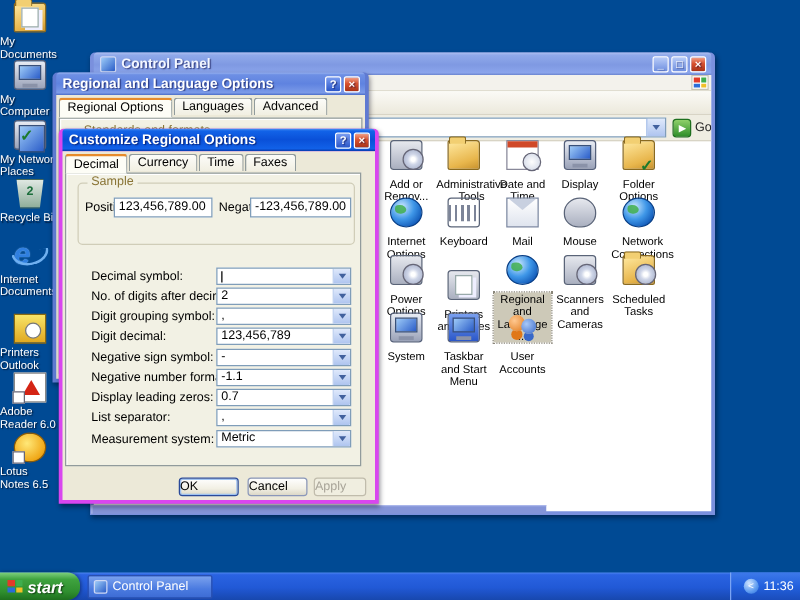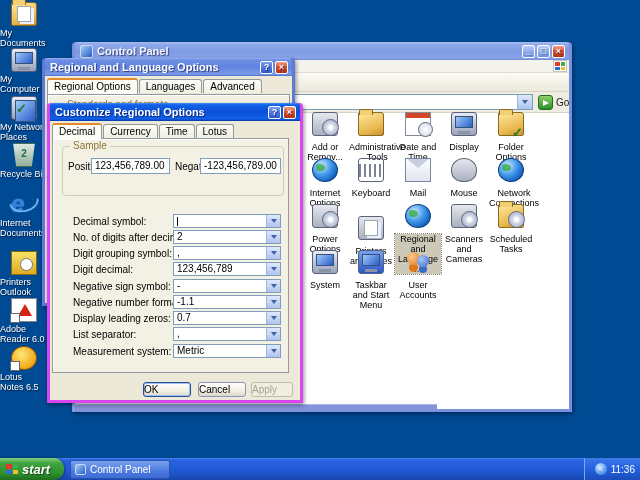--- a/index.html
+++ b/index.html
@@ -84,21 +84,21 @@
   .cell.sel .clabel{background:#cdc9b8;outline:1px dotted #8a867a}
 
   
   #regwin{left:42px;top:58px;width:253px;height:248px;background:#5f7ad2}
   #regwin .tbar{background:linear-gradient(180deg,#9ab4f0 0%,#6d8fe4 10%,#5f83e0 50%,#7b9ae8 90%,#4a6cc8 100%)}
   #regwin .body{height:227px}
   #cuswin{left:47px;top:103px;width:256px;height:300px;background:#d946ef;z-index:30}
   #cuswin .tbar{background:linear-gradient(180deg,#4a90f4 0%,#1263e8 10%,#0a50d8 48%,#1161e8 88%,#0636a8 100%)}
   #cuswin .body{height:279px}
 
-  .tabs{position:absolute;left:2px;top:2px;display:flex;align-items:center;height:16px}
+  .tabs{position:absolute;left:2px;top:2px;display:flex;align-items:flex-start;height:16px}
   .tab{height:14px;padding:1px 6px 0;font-size:10px;background:linear-gradient(#fcfcf9,#f1efe2);
        border:1px solid #919b9c;border-bottom:none;border-radius:3px 3px 0 0;margin-right:1px;color:#000}
   .tab.active{height:16px;background:#fdfdf6;border-top:2px solid #e68b2c;font-weight:normal;position:relative;z-index:2}
   .tabpanel{position:absolute;background:#f2f1e4;border:1px solid #919b9c;box-shadow:inset 1px 1px 0 #fff}
   #reg-panel{left:2px;top:18px;right:2px;bottom:4px}
   #cus-panel{left:2px;top:17px;width:237px;height:235px}
 
   .groupbox{position:absolute;border:1px solid #d0cdb8;border-radius:4px}
   .gcap{position:absolute;top:-7px;left:7px;background:inherit;background:#f2f1e4;padding:0 3px;font-size:10px;color:#8a7536}
 
@@ -285,21 +285,21 @@
   <div class="tbar">
     <span class="ttl">Customize Regional Options</span>
     <span class="tbtn help">?</span>
     <span class="tbtn close">×</span>
   </div>
   <div class="body">
     <div class="tabs">
       <span class="tab active">Decimal</span>
       <span class="tab">Currency</span>
       <span class="tab">Time</span>
-      <span class="tab">Lotus</span>
+      <span class="tab">Faxes</span>
     </div>
     <div class="tabpanel" id="cus-panel">
       <div class="groupbox" style="left:9px;top:7px;width:222px;height:50px">
         <span class="gcap">Sample</span>
         <span class="rowlab" style="left:5px;top:14px">Positive:</span>
         <div class="fld" style="left:28px;top:11px;width:79px">123,456,789.00</div>
         <span class="rowlab" style="left:112px;top:14px">Negative:</span>
         <div class="fld" style="left:137px;top:11px;width:81px">-123,456,789.00</div>
       </div>
 

